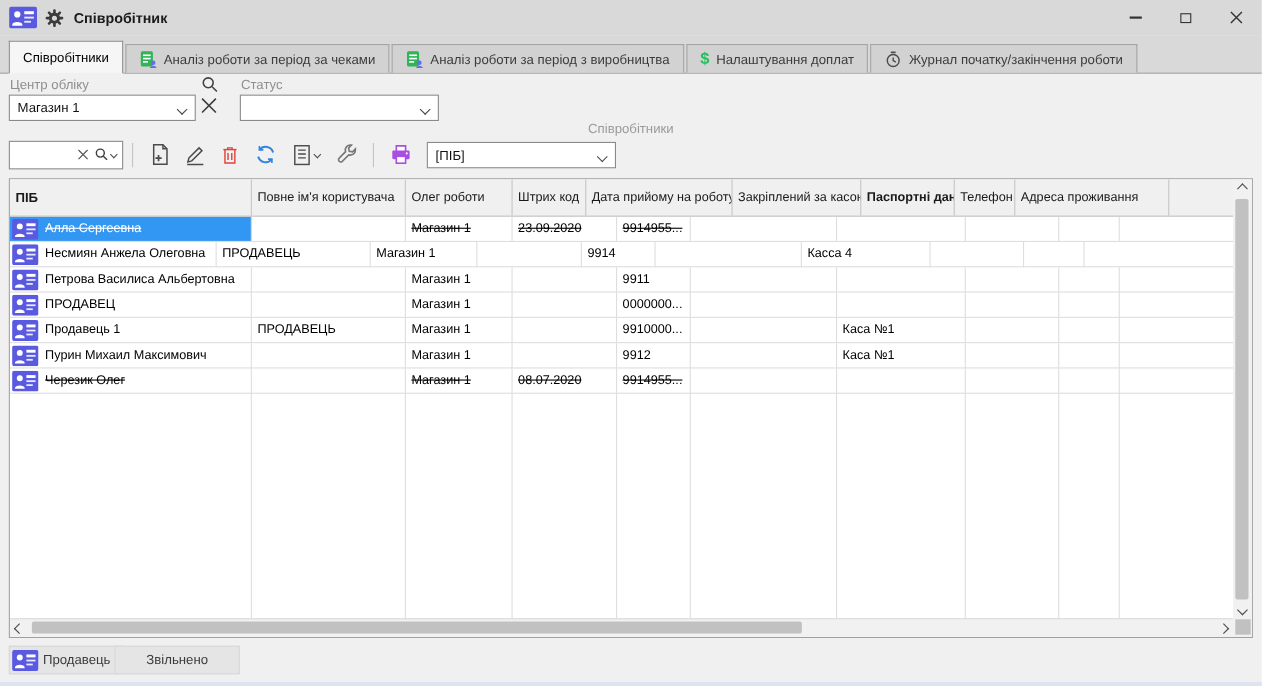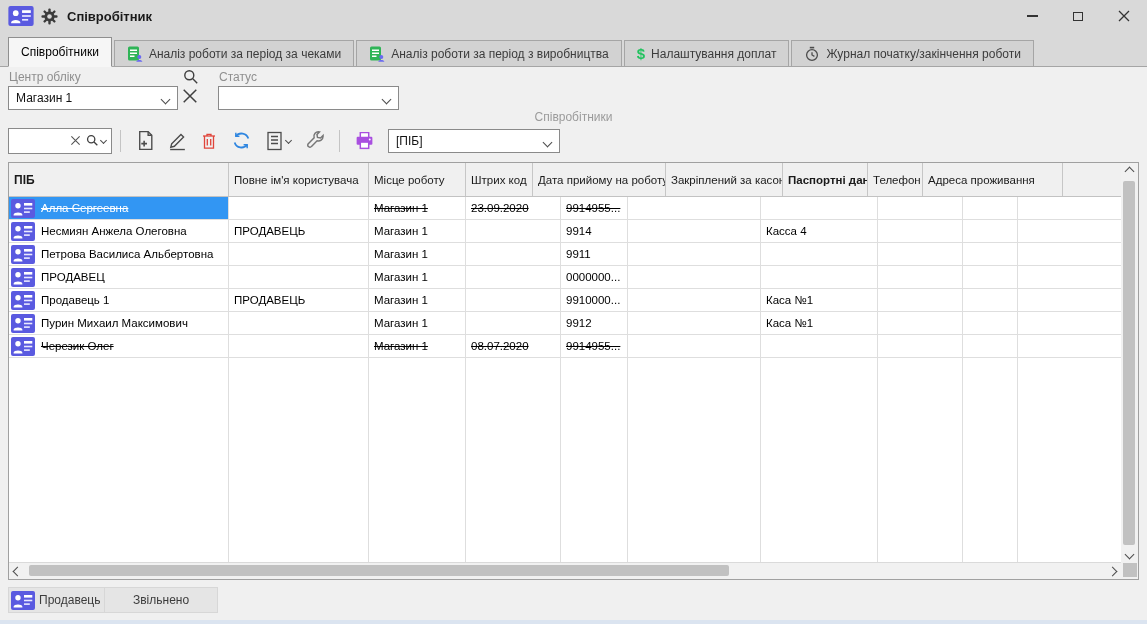--- a/index.html
+++ b/index.html
@@ -273,21 +273,21 @@
     <span>[ПІБ]</span>
     <span class="chev down"></span>
   </div>
 </div>
 
 <div class="table">
   <div class="table-main">
     <div class="thead">
         <div class="th bold" style="width: 220px;">ПІБ</div>
         <div class="th" style="width: 140px;">Повне ім'я користувача</div>
-        <div class="th" style="width: 97px;">Місце роботу</div>
+        <div class="th" style="width: 97px;">Олег роботи</div>
         <div class="th" style="width: 67px; text-align: center;">Штрих код</div>
         <div class="th" style="width: 133px;">Дата прийому на роботу</div>
         <div class="th" style="width: 117px;">Закріплений за касою</div>
         <div class="th" style="width: 85px; font-weight: bold;">Паспортні дані</div>
         <div class="th" style="width: 55px;">Телефон</div>
         <div class="th" style="width: 140px;">Адреса проживання</div>
       </div>
     <div class="tbody">
         <div class="tr struck">
           <div class="td name-cell selected" style="width: 220px;">
@@ -307,21 +307,21 @@
           <div class="td" style="width: 97px;">Магазин 1</div>
           <div class="td" style="width: 95px;">23.09.2020</div>
           <div class="td" style="width: 67px;">9914955...</div>
           <div class="td" style="width: 133px;"></div>
           <div class="td" style="width: 117px;"></div>
           <div class="td" style="width: 85px;"></div>
           <div class="td" style="width: 55px;"></div>
           <div class="td" style="width: 140px;"></div>
         </div>
         <div class="tr">
-          <div class="td name-cell" style="width: 220px;">
+          <div class="td name-cell" style="width: 188px;">
             <span class="rowicon">
               <svg width="24" height="19" viewBox="0 0 24 19">
                 <rect width="24" height="19" rx="2" fill="#5a5ae0"></rect>
                 <circle cx="7" cy="6.8" r="2.7" fill="#fff"></circle>
                 <path d="M2.6 15.8c0-3.2 8.8-3.2 8.8 0v.7H2.6z" fill="#fff"></path>
                 <rect x="13" y="4" width="8.3" height="2.6" fill="#fff"></rect>
                 <rect x="13" y="8.7" width="8.3" height="1.6" fill="#e9e9ff"></rect>
                 <rect x="13" y="12.3" width="5.8" height="1.6" fill="#e9e9ff"></rect>
               </svg>
             </span>

